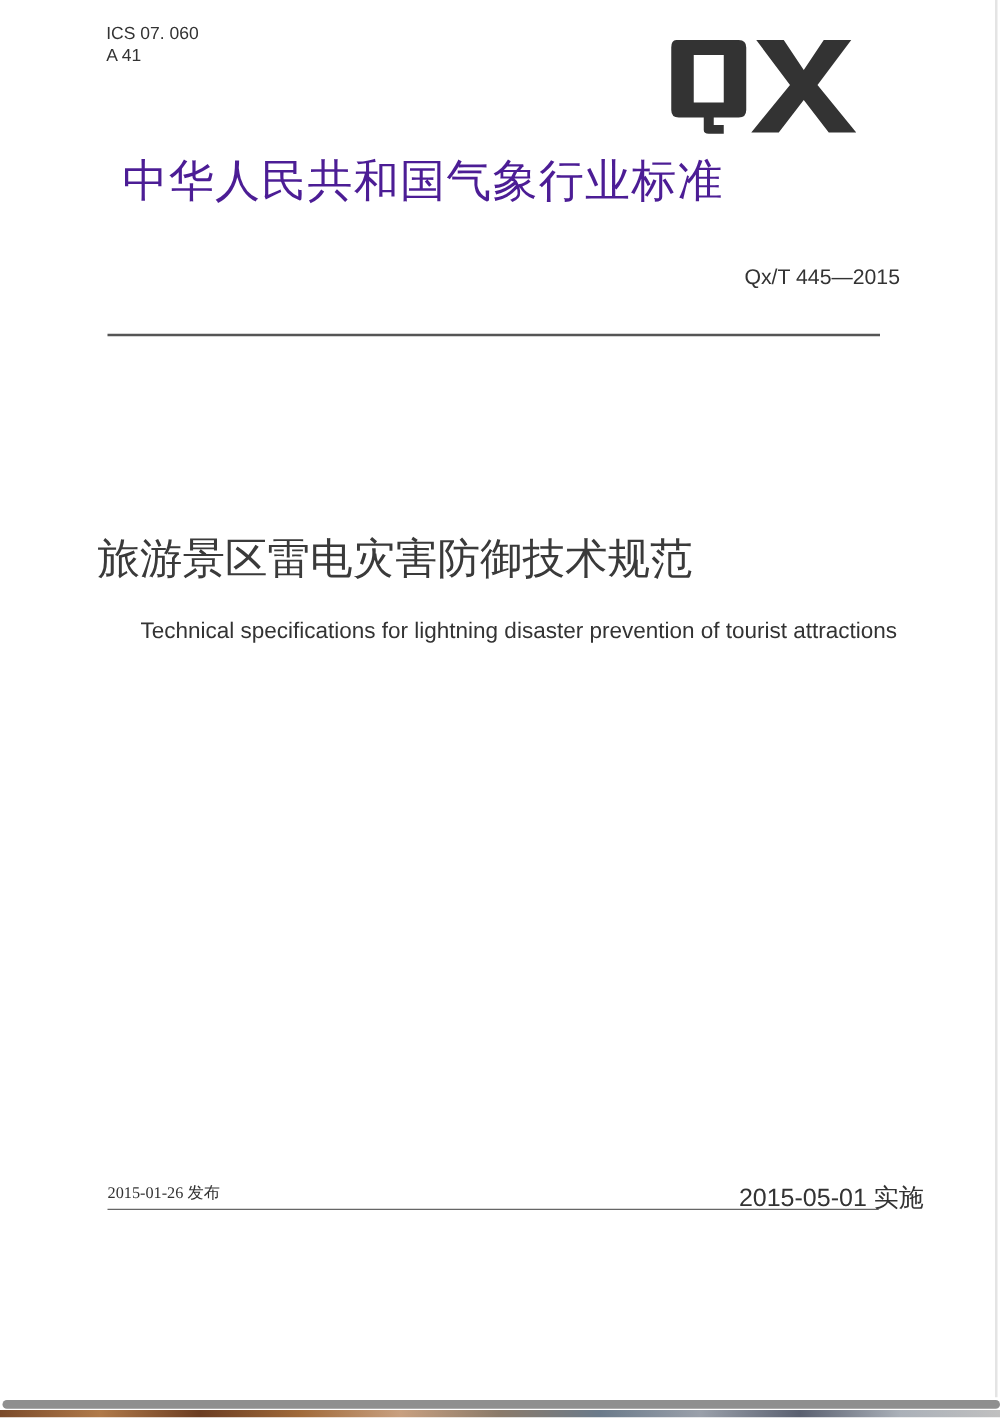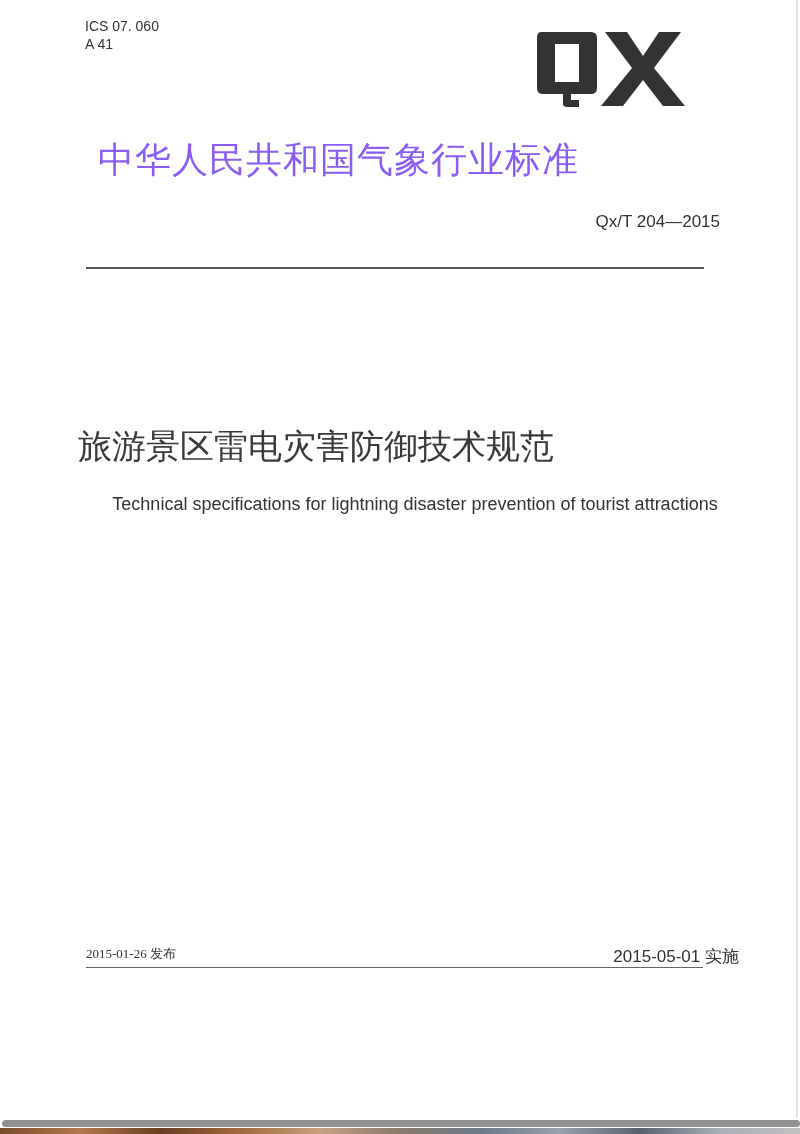--- a/index.html
+++ b/index.html
@@ -16,22 +16,22 @@
     }
     .ics {
       position: absolute; left: 85px; top: 17px;
       font-family: "Liberation Sans", sans-serif;
       font-size: 14px; line-height: 18px; color: #333;
     }
     .logo {
       position: absolute; left: 533px; top: 26px; width: 160px; height: 82px;
     }
     .std-title {
-      position: absolute; left: 98px; top: 136px; width: 640px;
-      font-size: 36px; letter-spacing: 1px; color: #8b5cf6;
+      position: absolute; left: 98px; top: 121px; width: 640px;
+      font-size: 36px; letter-spacing: 1px; color: #4c1d95;
       font-family: Liberation Serif, serif; white-space: nowrap;
     }
     .std-code {
       position: absolute; right: 76px; top: 212px;
       font-family: "Liberation Sans", sans-serif;
       font-size: 17px; color: #333;
     }
     .rule-top {
       position: absolute; left: 86px; top: 267px; width: 618px; height: 2px;
       background: #555;
@@ -45,21 +45,21 @@
       position: absolute; left: 0; width: 830px; top: 494px; text-align: center;
       font-family: "Liberation Sans", sans-serif;
       font-size: 18px; color: #333; white-space: nowrap;
     }
     .date-left {
       position: absolute; left: 86px; top: 945px;
       font-family: Liberation Serif, serif; font-size: 13px; color: #333;
     }
     .date-right {
       position: absolute; right: 57px; top: 945px;
-      font-family: "Liberation Sans", sans-serif; font-size: 17px; color: #333;
+      font-family: "Liberation Sans", sans-serif; font-size: 20px; color: #333;
     }
     .rule-bottom {
       position: absolute; left: 86px; top: 967px; width: 617px; height: 1px;
       background: #666;
     }
     .watermark {
       position: absolute; left: 372px; top: 988px;
       font-family: "DejaVu Sans", sans-serif; font-weight: bold;
       font-size: 78px; color: #eeeeee; letter-spacing: 1px; line-height: 80px;
     }
@@ -91,21 +91,21 @@
   </div>
 
   <svg class="logo" viewBox="0 0 160 82">
 
     <path d="M8 6 Q4 6 4 12 L4 62 Q4 68 10 68 L30 68 L30 78 Q30 81 34 81 L46 81 L46 74 L38 74 L38 68 L58 68 Q64 68 64 62 L64 12 Q64 6 58 6 Z M22 18 L46 18 L46 56 L22 56 Z" fill="#333" fill-rule="evenodd"></path>
 
     <path d="M72 6 L94 6 L110 30 L126 6 L148 6 L121 42 L152 80 L130 80 L110 54 L90 80 L68 80 L99 42 Z" fill="#333"></path>
   </svg>
 
   <div class="std-title">中华人民共和国气象行业标准</div>
-  <div class="std-code">Qx/T 204—2015</div>
+  <div class="std-code">Qx/T 445—2015</div>
   <div class="rule-top"></div>
 
   <div class="doc-title-cn">旅游景区雷电灾害防御技术规范</div>
   <div class="doc-title-en">Technical specifications for lightning disaster prevention of tourist attractions</div>
 
   <div class="date-left">2015-01-26 发布</div>
   <div class="date-right">2015-05-01 实施</div>
   <div class="rule-bottom"></div>
 
 </div>

